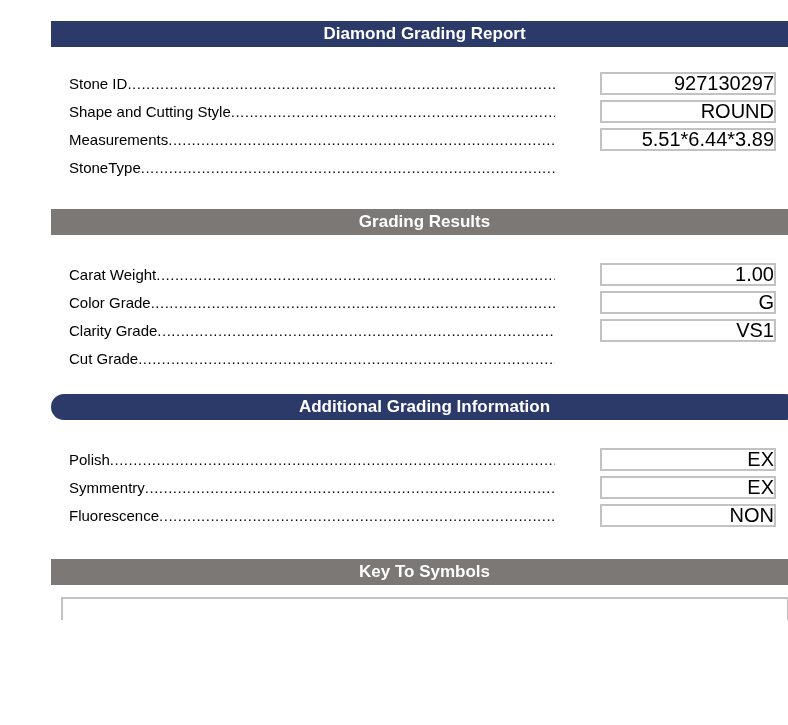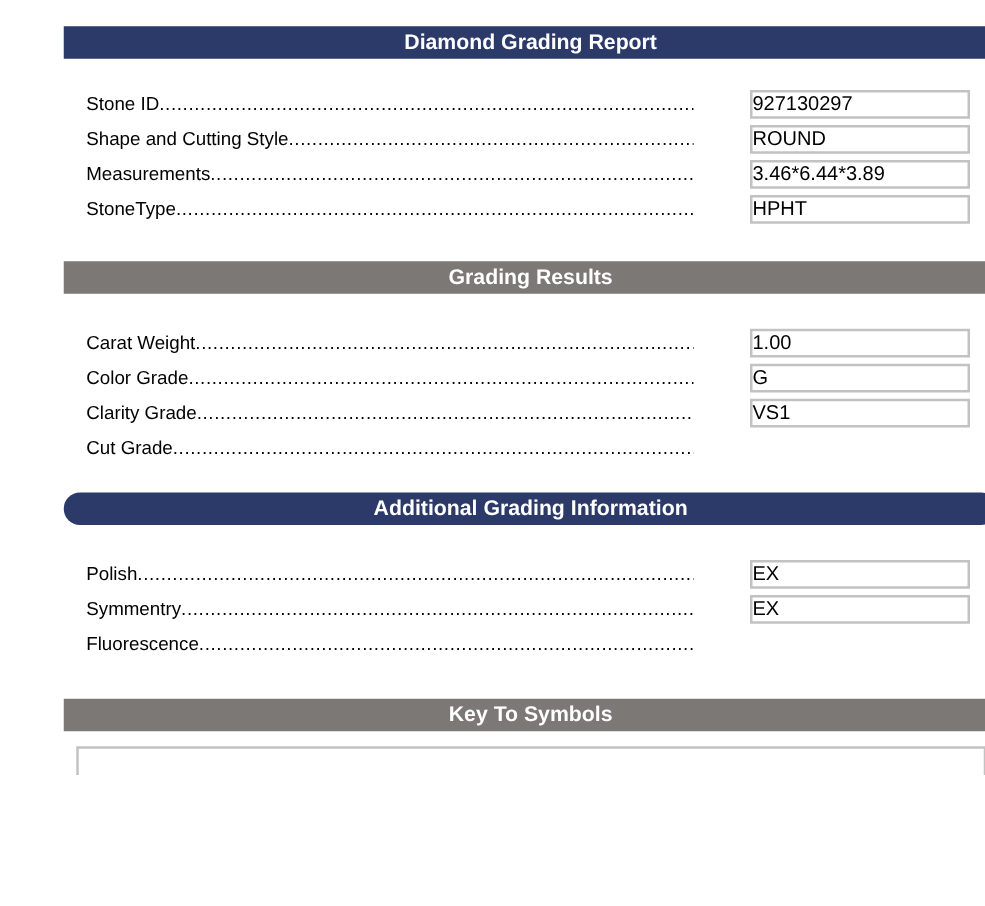--- a/index.html
+++ b/index.html
@@ -40,22 +40,22 @@
   .leader{
     flex:1 1 auto;overflow:hidden;white-space:nowrap;
     letter-spacing:0.5px;
   }
   .spacer{flex:1 1 auto;}
   .value-box{
     flex:0 0 176px;
     box-sizing:border-box;
     height:23px;
     border:2px solid var(--box-border,#c2c2c2);
-    text-align:left;
-    font-size:16px;line-height:19px;
+    text-align:right;
+    font-size:20px;line-height:19px;
     background:#ffffff;
   }
   .bar-results{margin-top:30px;}
   .row.first-results{margin-top:28px;}
   .bar-additional{margin-top:24px;border-radius:13px;}
   .row.first-additional{margin-top:28px;}
   .bar-key{margin-top:32px;}
   .key-box{
     margin-top:12px;margin-left:31px;
     box-sizing:border-box;
@@ -90,30 +90,29 @@
     <span class="spacer"></span>
     <span class="value-box">ROUND</span>
   </div>
 
   <div class="row">
     <span class="label-area">
       <span class="label">Measurements</span>
       <span class="leader">............................................................................................................................................................................................................................................................................................................</span>
     </span>
     <span class="spacer"></span>
-    <span class="value-box">3.46*6.44*3.89</span>
+    <span class="value-box">5.51*6.44*3.89</span>
   </div>
 
   <div class="row">
     <span class="label-area">
       <span class="label">StoneType</span>
       <span class="leader">............................................................................................................................................................................................................................................................................................................</span>
     </span>
     <span class="spacer"></span>
-    <span class="value-box">HPHT</span>
   </div>
 
   <div class="bar gray bar-results">
     <span>Grading Results</span>
   </div>
 
   <div class="row first-results">
     <span class="label-area">
       <span class="label">Carat Weight</span>
       <span class="leader">............................................................................................................................................................................................................................................................................................................</span>
@@ -169,20 +168,21 @@
     <span class="spacer"></span>
     <span class="value-box">EX</span>
   </div>
 
   <div class="row">
     <span class="label-area">
       <span class="label">Fluorescence</span>
       <span class="leader">............................................................................................................................................................................................................................................................................................................</span>
     </span>
     <span class="spacer"></span>
+    <span class="value-box">NON</span>
   </div>
 
   <div class="bar gray bar-key">
     <span>Key To Symbols</span>
   </div>
 
   <div class="key-box"></div>
 
 </div>
 

